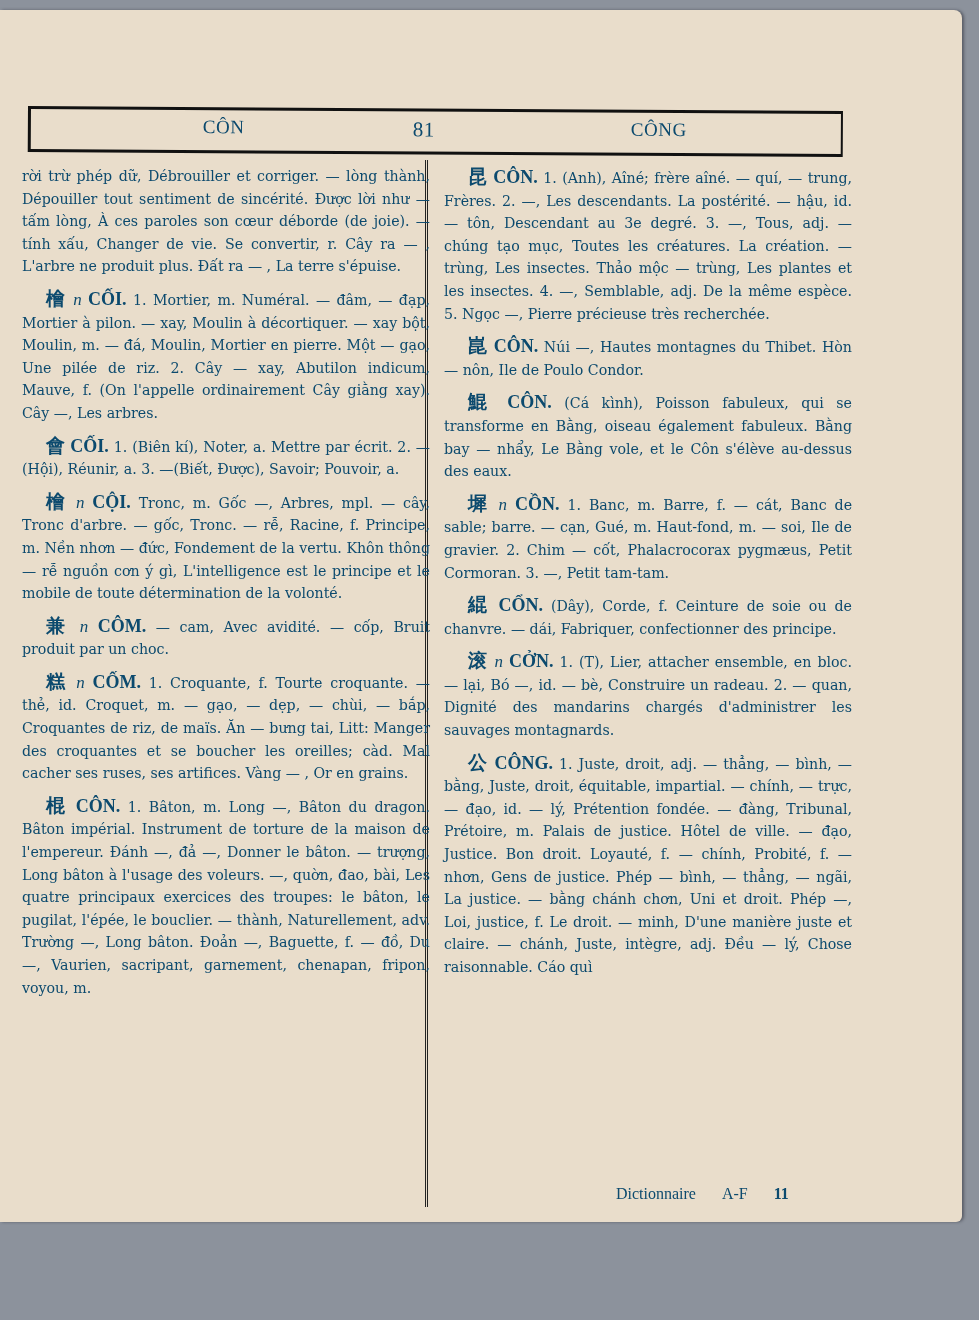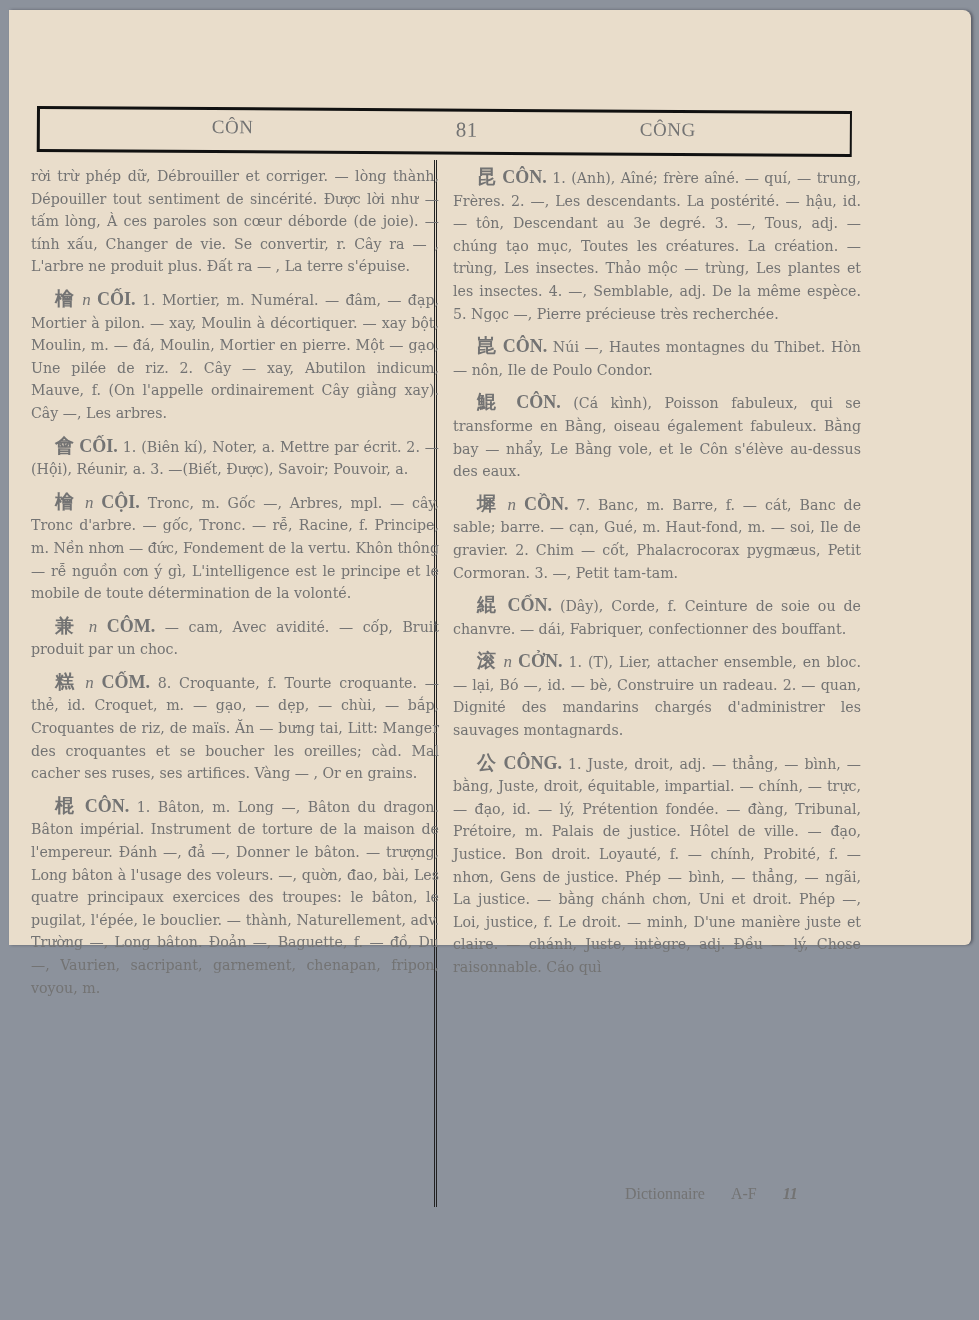--- a/index.html
+++ b/index.html
@@ -3,46 +3,45 @@
   <meta charset="utf-8">
   <style>
     html, body { margin: 0; padding: 0; }
     body {
       width: 979px; height: 1320px; overflow: hidden;
       background: #8c929c;
       position: relative;
     }
     .page {
       position: absolute; left: 0; top: 10px;
-      width: 962px; height: 935px;
+      width: 962px; height: 1212px;
       background: #e9ddcb;
       border-bottom-right-radius: 6px;
       border-top-right-radius: 8px;
       box-shadow: 2px 0 3px rgba(40,40,50,0.5);
-      color: #737373;
+      color: #0c4a6e;
       font-family: "DejaVu Serif", serif;
-      margin-left: 9px;
     }
     .header {
       position: absolute; left: 28px; top: 96px;
       width: 810px; height: 40px;
       border-top: 3px solid #111;
       border-bottom: 3px solid #111;
       border-left: 3px solid #111;
       border-right: 2px solid #111;
       transform: rotate(0.35deg);
       transform-origin: left top;
     }
     .header span {
       position: absolute; top: 6px;
       font-family: "Liberation Serif", serif;
       font-size: 19px; letter-spacing: 0.5px;
     }
     .h-left { left: 172px; }
-    .h-num { left: 416px; font-size: 21px !important; }
+    .h-num { left: 382px; font-size: 21px !important; }
     .h-right { left: 600px; }
     .col {
       position: absolute; top: 155px;
       width: 408px;
       font-size: 14.2px; line-height: 22.6px;
       text-align: justify;
     }
     .col-left { left: 22px; }
     .col-right { left: 444px; }
     .divider {
@@ -55,21 +54,21 @@
     .entry.cont { text-indent: 0; }
     .cjk { font-family: "DejaVu Sans", sans-serif; font-weight: bold; font-size: 19px; }
     .hw { font-family: "Liberation Serif", serif; font-size: 18px; }
     .n { font-style: italic; font-family: "Liberation Serif", serif; font-size: 17px; }
     .footer {
       position: absolute; left: 616px; top: 1175px;
       font-family: "Liberation Serif", serif; font-size: 16px;
     }
     .footer .f-title { }
     .footer .f-sig { margin-left: 22px; }
-    .footer .f-num { margin-left: 22px; font-style: italic; font-weight: bold; }
+    .footer .f-num { margin-left: 22px; font-weight: bold; }
   </style>
 </head>
 <body>
 
 <div class="page">
 
   <div class="header">
     <span class="h-left">CÔN</span>
     <span class="h-num">81</span>
     <span class="h-right">CÔNG</span>
@@ -101,21 +100,21 @@
     <p class="entry">
       <span class="cjk">兼</span>
       <span class="n">n</span>
       <b class="hw">CÔM.</b>
       <span>— cam, Avec avidité. — cốp, Bruit produit par un choc.</span>
     </p>
     <p class="entry">
       <span class="cjk">糕</span>
       <span class="n">n</span>
       <b class="hw">CỐM.</b>
-      <span>8. Croquante, f. Tourte croquante. — thẻ, id. Croquet, m. — gạo, — dẹp, — chùi, — bắp, Croquantes de riz, de maïs. Ăn — bưng tai, Litt: Manger des croquantes et se boucher les oreilles; càd. Mal cacher ses ruses, ses artifices. Vàng — , Or en grains.</span>
+      <span>1. Croquante, f. Tourte croquante. — thẻ, id. Croquet, m. — gạo, — dẹp, — chùi, — bắp, Croquantes de riz, de maïs. Ăn — bưng tai, Litt: Manger des croquantes et se boucher les oreilles; càd. Mal cacher ses ruses, ses artifices. Vàng — , Or en grains.</span>
     </p>
     <p class="entry">
       <span class="cjk">棍</span>
       <b class="hw">CÔN.</b>
       <span>1. Bâton, m. Long —, Bâton du dragon. Bâton impérial. Instrument de torture de la maison de l'empereur. Đánh —, đả —, Donner le bâton. — trượng, Long bâton à l'usage des voleurs. —, quờn, đao, bài, Les quatre principaux exercices des troupes: le bâton, le pugilat, l'épée, le bouclier. — thành, Naturellement, adv. Trường —, Long bâton. Đoản —, Baguette, f. — đồ, Du —, Vaurien, sacripant, garnement, chenapan, fripon, voyou, m.</span>
     </p>
   </div>
 
   <div class="col col-right">
     <p class="entry">
@@ -130,26 +129,26 @@
     </p>
     <p class="entry">
       <span class="cjk">鯤</span>
       <b class="hw">CÔN.</b>
       <span>(Cá kình), Poisson fabuleux, qui se transforme en Bằng, oiseau également fabuleux. Bằng bay — nhẩy, Le Bằng vole, et le Côn s'élève au-dessus des eaux.</span>
     </p>
     <p class="entry">
       <span class="cjk">墀</span>
       <span class="n">n</span>
       <b class="hw">CỒN.</b>
-      <span>7. Banc, m. Barre, f. — cát, Banc de sable; barre. — cạn, Gué, m. Haut-fond, m. — soi, Ile de gravier. 2. Chim — cốt, Phalacrocorax pygmæus, Petit Cormoran. 3. —, Petit tam-tam.</span>
+      <span>1. Banc, m. Barre, f. — cát, Banc de sable; barre. — cạn, Gué, m. Haut-fond, m. — soi, Ile de gravier. 2. Chim — cốt, Phalacrocorax pygmæus, Petit Cormoran. 3. —, Petit tam-tam.</span>
     </p>
     <p class="entry">
       <span class="cjk">緄</span>
       <b class="hw">CỔN.</b>
-      <span>(Dây), Corde, f. Ceinture de soie ou de chanvre. — dái, Fabriquer, confectionner des bouffant.</span>
+      <span>(Dây), Corde, f. Ceinture de soie ou de chanvre. — dái, Fabriquer, confectionner des principe.</span>
     </p>
     <p class="entry">
       <span class="cjk">滚</span>
       <span class="n">n</span>
       <b class="hw">CỞN.</b>
       <span>1. (T), Lier, attacher ensemble, en bloc. — lại, Bó —, id. — bè, Construire un radeau. 2. — quan, Dignité des mandarins chargés d'administrer les sauvages montagnards.</span>
     </p>
     <p class="entry">
       <span class="cjk">公</span>
       <b class="hw">CÔNG.</b>

